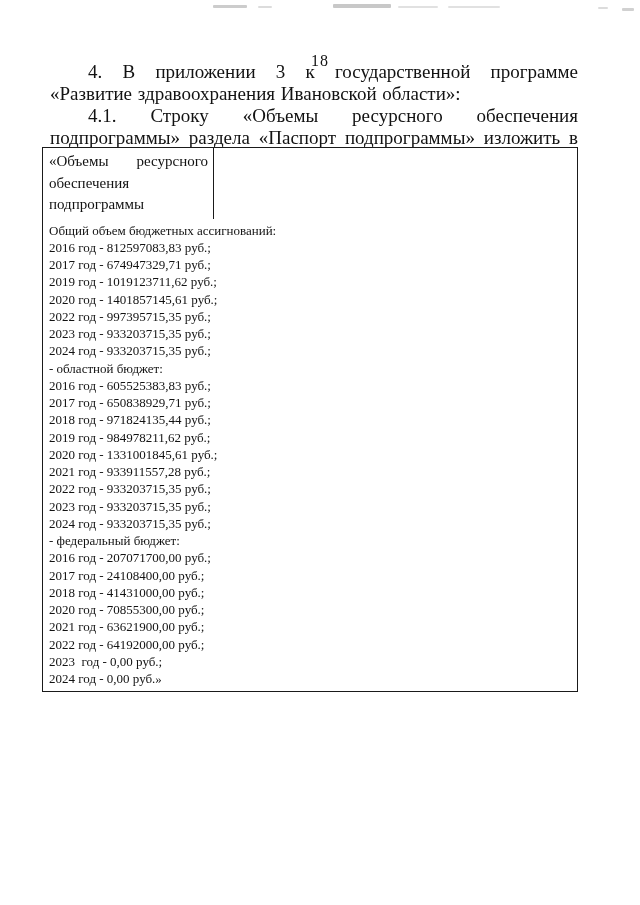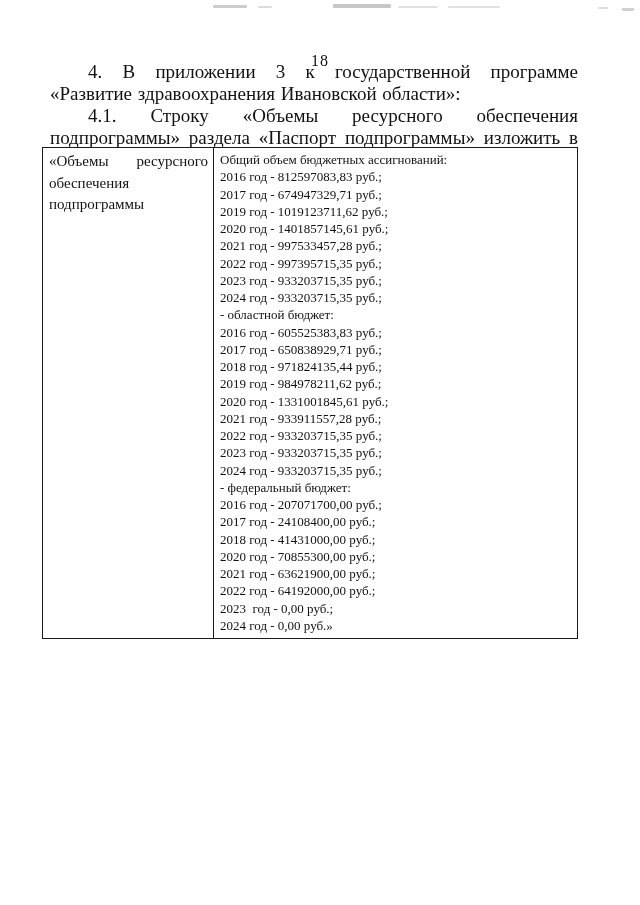--- a/index.html
+++ b/index.html
@@ -58,20 +58,21 @@
 
   .doc-table {
     position: absolute;
     left: 42px;
     top: 147px;
     width: 536px;
     border: 1px solid #1a1a1a;
     display: flex;
     box-sizing: border-box;
     background: #fff;
+    flex-direction: column;
   }
   .cell-left {
     width: 171px;
     box-sizing: border-box;
     border-right: 1px solid #1a1a1a;
     padding: 3px 5px 3px 6px;
     font-size: 15px;
     line-height: 21.5px;
     text-align: justify;
   }
@@ -105,21 +106,20 @@
 </div>
 
 <div class="doc-table">
   <div class="cell-left">«Объемы ресурсного обеспечения подпрограммы</div>
   <div class="cell-right">
       <div class="tline">Общий объем бюджетных ассигнований:</div>
       <div class="tline">2016 год - 812597083,83 руб.;</div>
       <div class="tline">2017 год - 674947329,71 руб.;</div>
       <div class="tline">2019 год - 1019123711,62 руб.;</div>
       <div class="tline">2020 год - 1401857145,61 руб.;</div>
-      <div class="tline">2021 год - 997533457,28 руб.;</div>
       <div class="tline">2022 год - 997395715,35 руб.;</div>
       <div class="tline">2023 год - 933203715,35 руб.;</div>
       <div class="tline">2024 год - 933203715,35 руб.;</div>
       <div class="tline">- областной бюджет:</div>
       <div class="tline">2016 год - 605525383,83 руб.;</div>
       <div class="tline">2017 год - 650838929,71 руб.;</div>
       <div class="tline">2018 год - 971824135,44 руб.;</div>
       <div class="tline">2019 год - 984978211,62 руб.;</div>
       <div class="tline">2020 год - 1331001845,61 руб.;</div>
       <div class="tline">2021 год - 933911557,28 руб.;</div>

